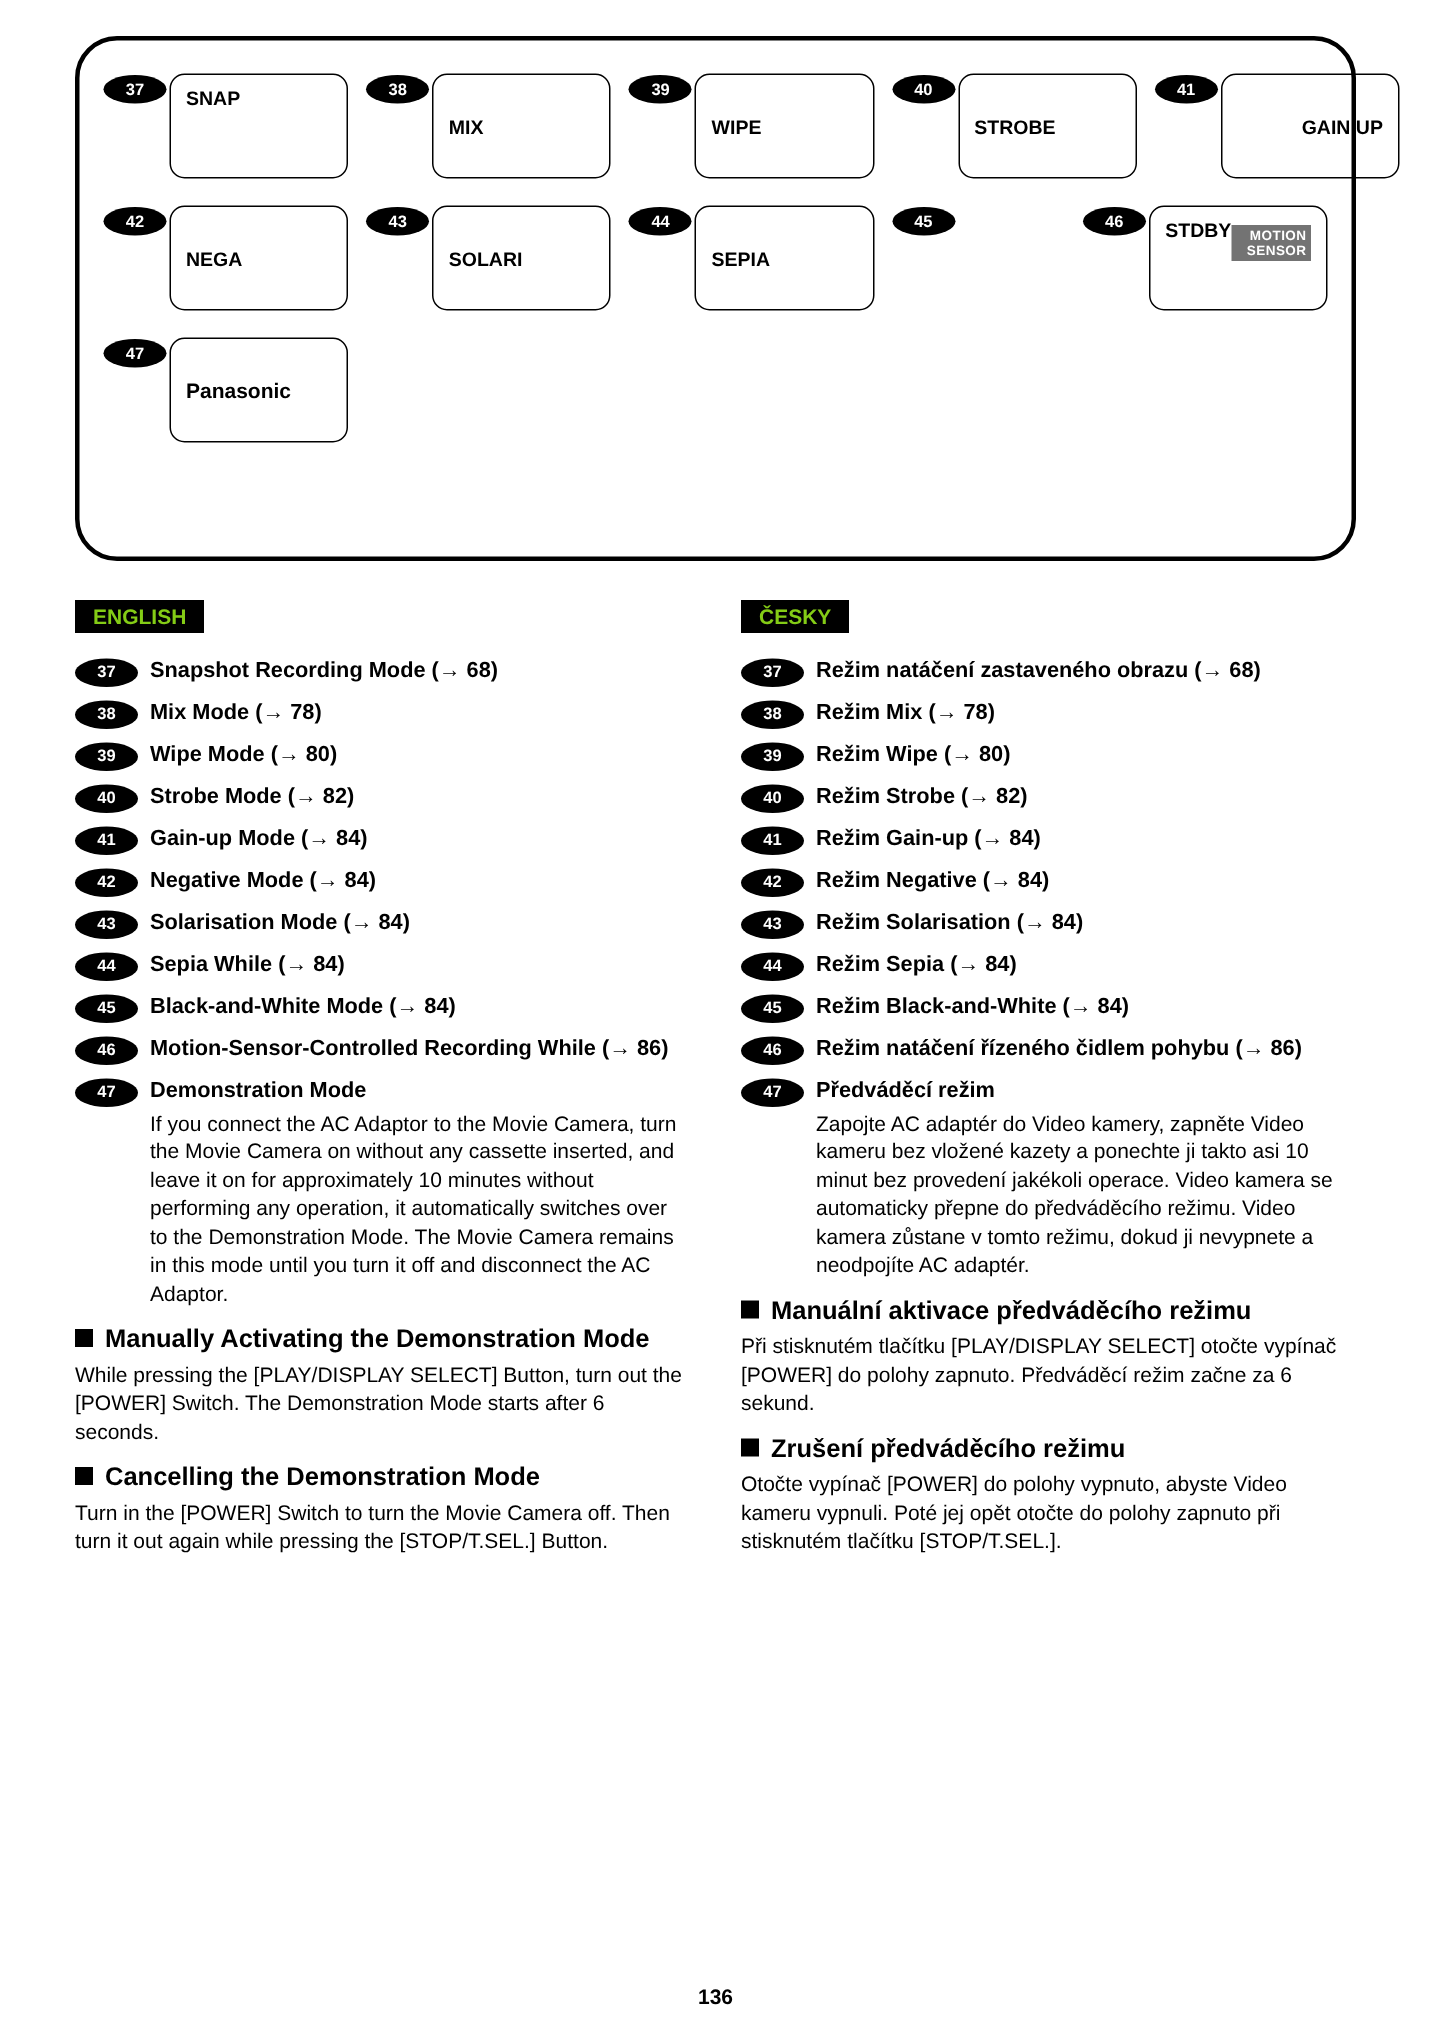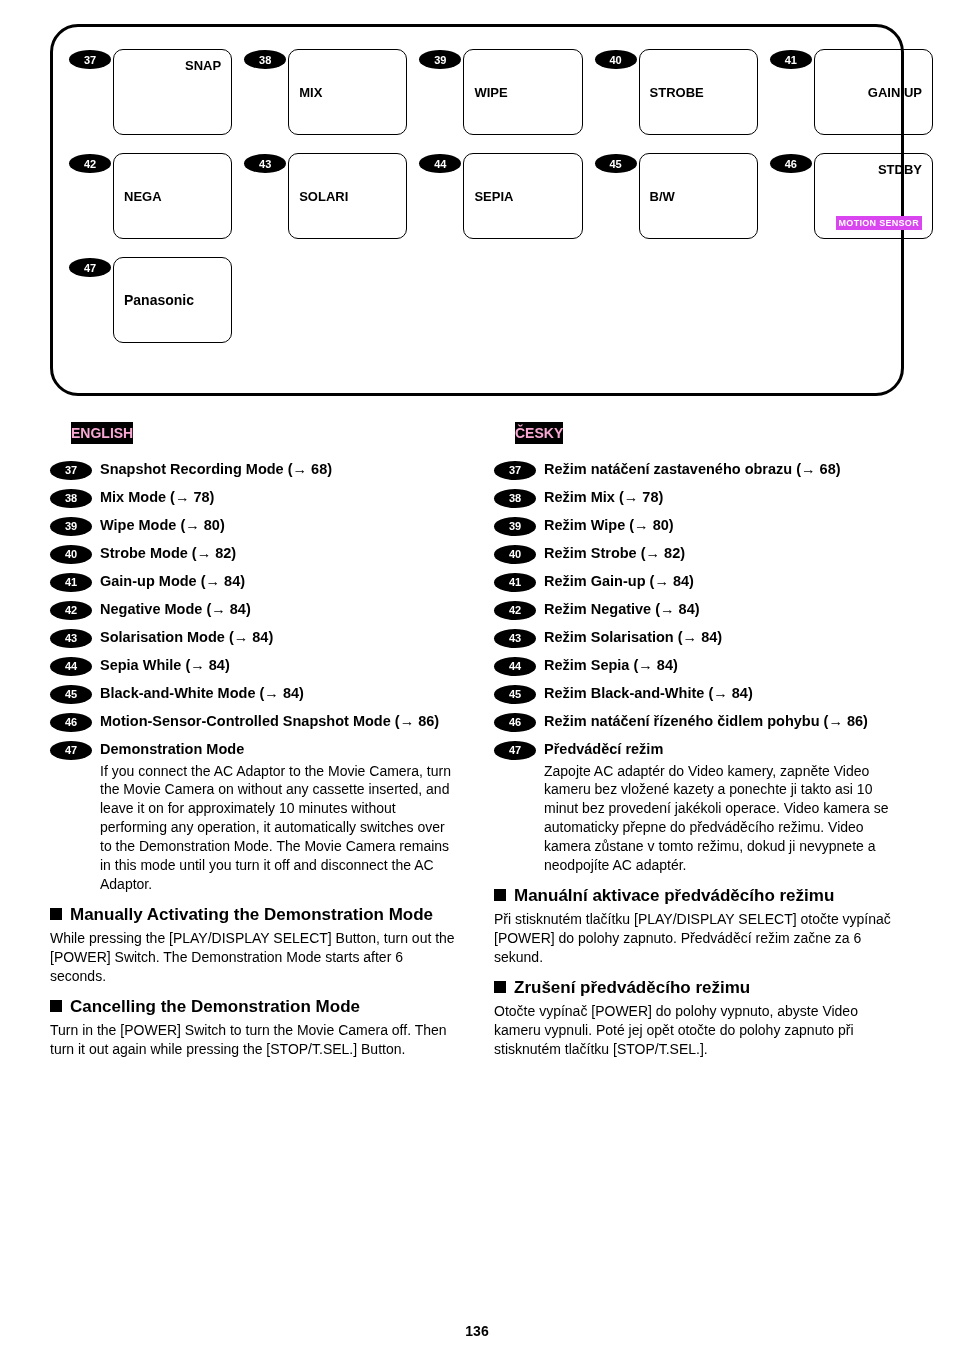--- a/index.html
+++ b/index.html
@@ -29,50 +29,49 @@
       width: 42px; height: 19px;
       border-radius: 50%;
       background: #000; color: #fff;
       font-size: 11px; font-weight: 700;
       flex-shrink: 0;
       margin-top: 1px;
     }
     .indicator-box {
       border: 1.5px solid #000;
       border-radius: 10px;
-      width: 120px; height: 86px;
+      width: 120px; height: 70px;
       padding: 8px 10px;
       display: flex;
-      flex-direction: column;
+      flex-direction: row;
       font-size: 13px;
       font-weight: 700;
     }
     .indicator-box .top { text-align: right; }
     .indicator-box .mid { flex: 1; display: flex; align-items: center; }
     .indicator-box .mid.left { justify-content: flex-start; }
     .indicator-box .mid.right { justify-content: flex-end; }
     .inverse-badge {
       display: inline-block;
-      background: #d946ef; color: #fff;
+      background: #737373; color: #fff;
       font-size: 9px; font-weight: 700;
       padding: 2px 3px;
       letter-spacing: 0.3px;
       margin-top: 4px;
     }
     .brand { font-size: 14px; font-weight: 700; }
 
     .columns { display: flex; gap: 34px; margin-top: 26px; }
     .col { width: 50%; }
     .lang-badge {
       display: inline-block;
-      background: #000; color: #f9a8d4;
+      background: #000; color: #84cc16;
       font-weight: 700;
       font-size: 14px;
-      padding: 3px 0;
-      margin-left: 21px;
+      padding: 3px 12px;
     }
     .item-list { margin-top: 16px; }
     .item {
       display: flex;
       align-items: flex-start;
       gap: 8px;
       margin-bottom: 8px;
       font-size: 14.5px;
       font-weight: 700;
       line-height: 1.35;
@@ -175,25 +174,20 @@
         <div class="diagram-cell">
           <span class="callout-num">44</span>
           <div class="indicator-box">
             <div class="mid left">
               <span>SEPIA</span>
             </div>
           </div>
         </div>
         <div class="diagram-cell">
           <span class="callout-num">45</span>
-          <div class="indicator-box">
-            <div class="mid left">
-              <span>B/W</span>
-            </div>
-          </div>
         </div>
         <div class="diagram-cell">
           <span class="callout-num">46</span>
           <div class="indicator-box">
             <div class="top">STDBY</div>
             <div class="mid left"></div>
             <div style="text-align: right;"><span class="inverse-badge">MOTION SENSOR</span></div>
           </div>
         </div>
       </div>
@@ -274,21 +268,21 @@
         </div>
         <div class="item">
           <span class="callout-num">45</span>
           <div class="item-body">
             <div><span>Black-and-White Mode</span> <span class="ref">84</span></div>
           </div>
         </div>
         <div class="item">
           <span class="callout-num">46</span>
           <div class="item-body">
-            <div><span>Motion-Sensor-Controlled Snapshot Mode</span> <span class="ref">86</span></div>
+            <div><span>Motion-Sensor-Controlled Recording While</span> <span class="ref">86</span></div>
           </div>
         </div>
         <div class="item">
           <span class="callout-num">47</span>
           <div class="item-body">
             <div><span>Demonstration Mode</span></div>
             <div class="item-desc">If you connect the AC Adaptor to the Movie Camera, turn the Movie Camera on without any cassette inserted, and leave it on for approximately 10 minutes without performing any operation, it automatically switches over to the Demonstration Mode. The Movie Camera remains in this mode until you turn it off and disconnect the AC Adaptor.</div>
           </div>
         </div>
       </div><div class="sub-section">

